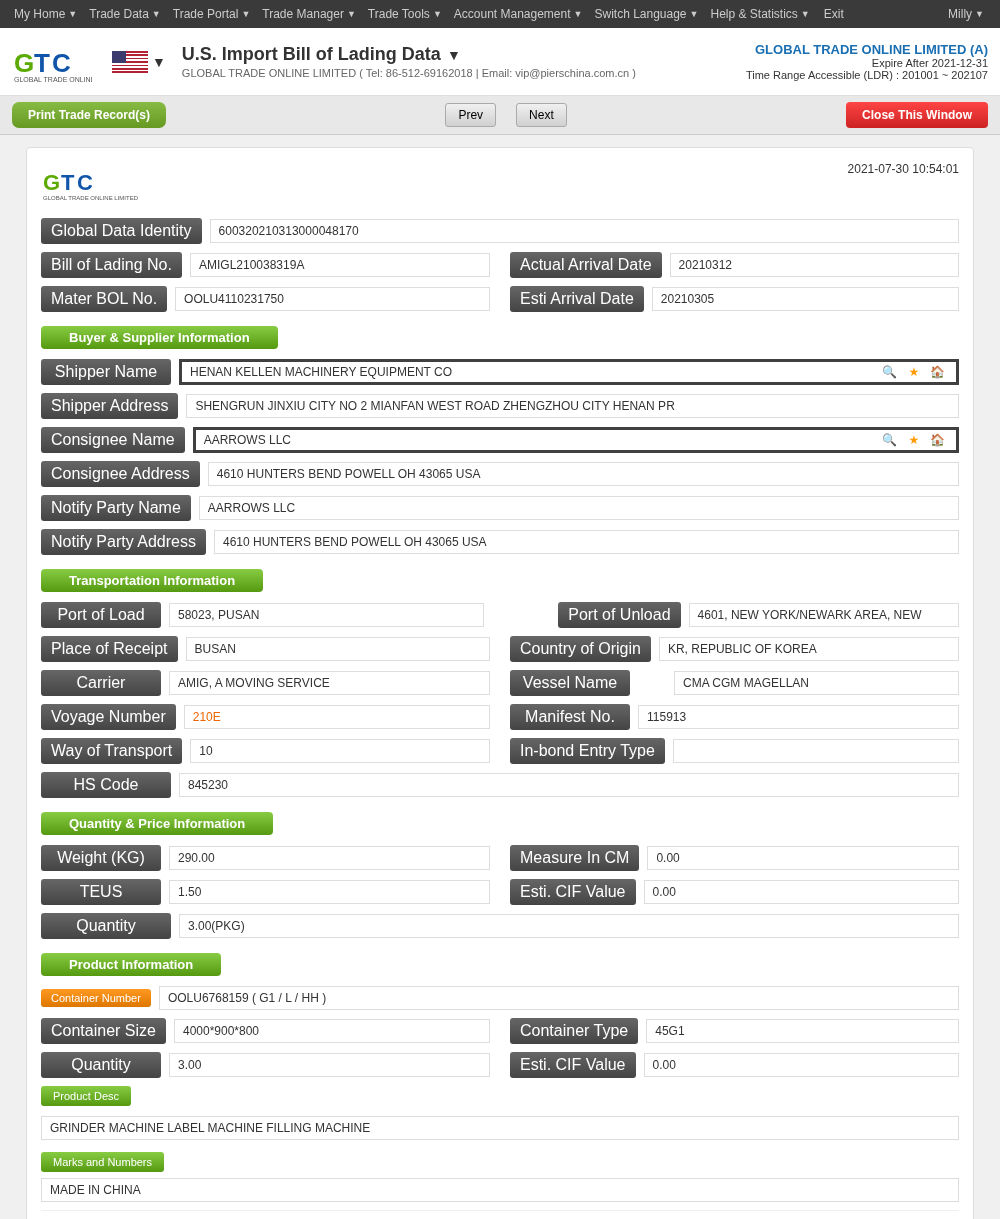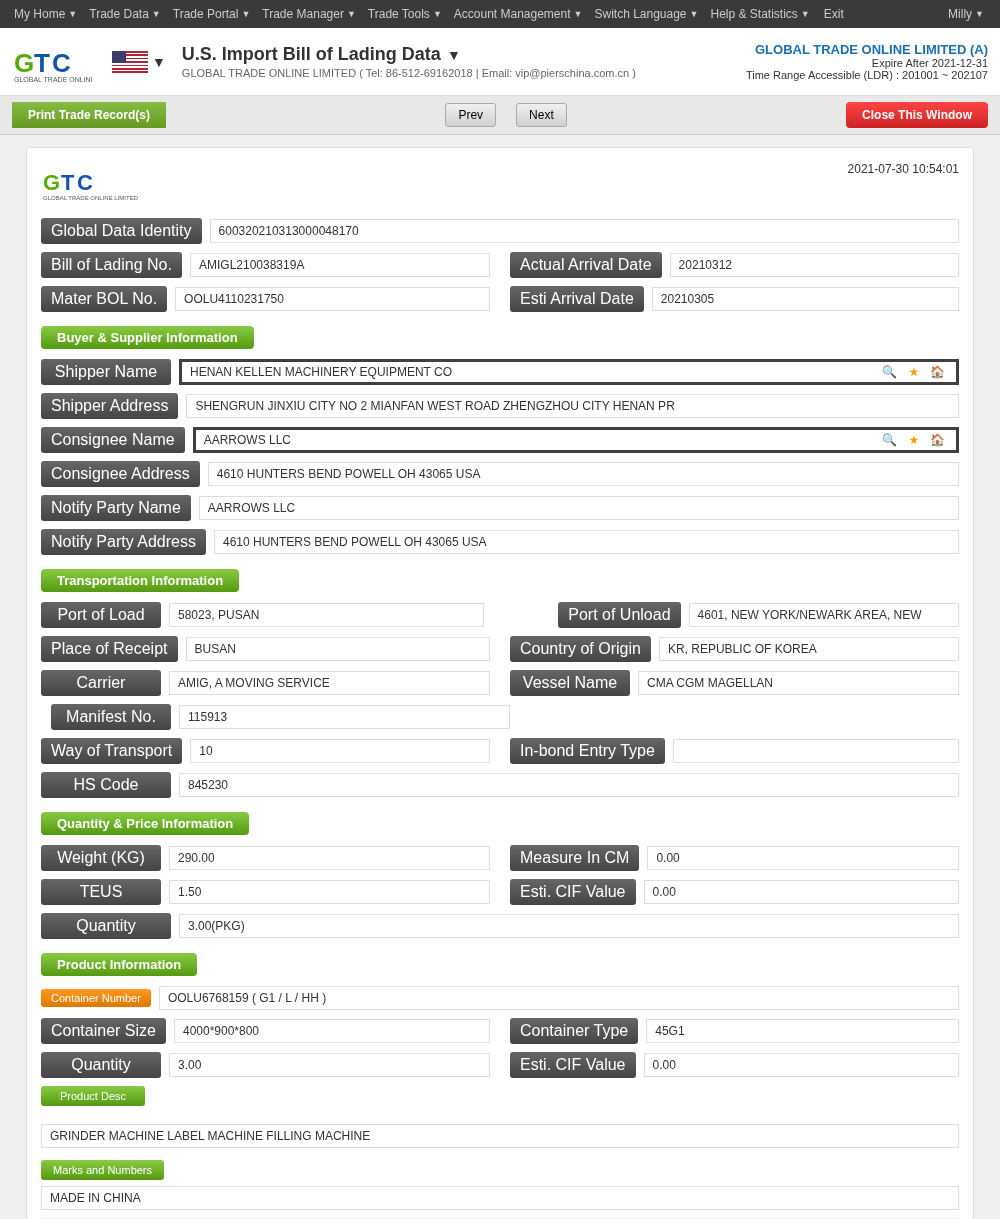--- a/index.html
+++ b/index.html
@@ -20,21 +20,21 @@
     .title-area { flex: 1; }
     .title-area h2 { font-size: 18px; font-weight: bold; color: #333; display: flex; align-items: center; gap: 6px; }
     .title-area .subtitle { font-size: 11px; color: #666; margin-top: 2px; }
     .header-right { text-align: right; font-size: 11px; }
     .header-right .company { color: #1a6fb3; font-weight: bold; font-size: 13px; }
     .header-right .expire { color: #333; }
     .header-right .range { color: #333; }
 
     
     .toolbar { background: #e8e8e8; padding: 6px 12px; display: flex; align-items: center; justify-content: space-between; border-bottom: 1px solid #ccc; }
-    .btn-print { background: linear-gradient(to bottom, #88bb44, #669922); color: #fff; border: none; padding: 6px 16px; font-size: 12px; font-weight: bold; border-radius: 1px; cursor: pointer; }
+    .btn-print { background: linear-gradient(to bottom, #88bb44, #669922); color: #fff; border: none; padding: 6px 16px; font-size: 12px; font-weight: bold; border-radius: 7px; cursor: pointer; }
     .nav-buttons { display: flex; gap: 20px; }
     .btn-nav { background: linear-gradient(to bottom, #f0f0f0, #d0d0d0); border: 1px solid #aaa; padding: 4px 12px; font-size: 12px; cursor: pointer; border-radius: 3px; }
     .btn-close { background: linear-gradient(to bottom, #ff4444, #cc2222); color: #fff; border: none; padding: 6px 16px; font-size: 12px; font-weight: bold; border-radius: 4px; cursor: pointer; }
 
     
     .main-content { padding: 12px 16px; max-width: 980px; margin: 0 auto; }
 
     
     .record-card { background: #fff; border: 1px solid #ddd; border-radius: 4px; margin-bottom: 14px; padding: 14px; }
     .record-header { display: flex; justify-content: space-between; align-items: flex-start; margin-bottom: 12px; }
@@ -49,32 +49,32 @@
     .field-value { border: 1px solid #ddd; padding: 4px 8px; flex: 1; font-size: 12px; margin-left: 8px; background: #fff; min-height: 24px; }
     .field-pair { display: flex; align-items: center; width: 50%; }
     .field-pair .field-label { min-width: 120px; }
     .field-pair .field-value { flex: 1; }
 
     
     .two-col { display: flex; gap: 10px; margin-bottom: 8px; }
     .two-col .field-pair { width: 50%; }
 
     
-    .section-header { display: inline-block; background: linear-gradient(to bottom, #88cc44, #559911); color: #fff; padding: 4px 16px; border-radius: 4px; font-size: 13px; font-weight: bold; margin-bottom: 10px; margin-top: 4px; }
+    .section-header { display: inline-block; background: linear-gradient(to bottom, #88cc44, #559911); color: #fff; padding: 4px 28px; border-radius: 4px; font-size: 13px; font-weight: bold; margin-bottom: 10px; margin-top: 4px; }
 
     
     .icon-row { display: flex; align-items: center; gap: 4px; margin-left: 6px; }
     .icon-circle { width: 20px; height: 20px; display: inline-flex; align-items: center; justify-content: center; cursor: pointer; }
 
     .field-value-with-icons { display: flex; align-items: center; border: 3px solid #404040; padding: 0 8px; flex: 1; font-size: 12px; margin-left: 8px; background: #fff; }
     .field-value-with-icons .val-text { flex: 1; }
 
     
     .btn-container { background: linear-gradient(to bottom, #ff9922, #dd7700); color: #fff; border: none; padding: 3px 10px; font-size: 11px; border-radius: 3px; margin-right: 8px; white-space: nowrap; }
-    .btn-product-desc { background: linear-gradient(to bottom, #88cc44, #559911); color: #fff; border: none; padding: 4px 19px; font-size: 11px; border-radius: 3px; display: inline-block; margin-bottom: 16px; text-align: right; }
+    .btn-product-desc { background: linear-gradient(to bottom, #88cc44, #559911); color: #fff; border: none; padding: 4px 12px; font-size: 11px; border-radius: 3px; display: inline-block; margin-bottom: 8px; text-align: right; }
     .btn-marks { background: linear-gradient(to bottom, #88cc44, #559911); color: #fff; border: none; padding: 4px 12px; font-size: 11px; border-radius: 3px; display: inline-block; margin-top: 8px; margin-bottom: 4px; }
 
     
     .card-footer { display: flex; justify-content: space-between; border-top: 1px solid #eee; padding-top: 8px; margin-top: 8px; font-size: 11px; color: #666; }
 
     
     .gtc-logo { display: flex; align-items: center; }
 
     .voyage-orange { color: #ee6600; }
 
@@ -286,27 +286,31 @@
           <span class="field-label">Country of Origin</span>
           <span class="field-value">KR, REPUBLIC OF KOREA</span>
         </div>
       </div>
 
       <div class="two-col">
         <div class="field-pair">
           <span class="field-label">Carrier</span>
           <span class="field-value">AMIG, A MOVING SERVICE</span>
         </div>
-        <div class="field-pair" style="margin-left:10px;">
+        <div class="field-pair" style="margin-left:10px;gap:36px;">
           <span class="field-label">Vessel Name</span>
           <span class="field-value">CMA CGM MAGELLAN</span>
         </div>
       </div>
 
       <div class="two-col">
+        <div class="field-pair">
+          <span class="field-label">Voyage Number</span>
+          <span class="field-value"><span class="voyage-orange">210E</span></span>
+        </div>
         <div class="field-pair" style="margin-left:10px;">
           <span class="field-label">Manifest No.</span>
           <span class="field-value">115913</span>
         </div>
       </div>
 
       <div class="two-col">
         <div class="field-pair">
           <span class="field-label">Way of Transport</span>
           <span class="field-value">10</span>

